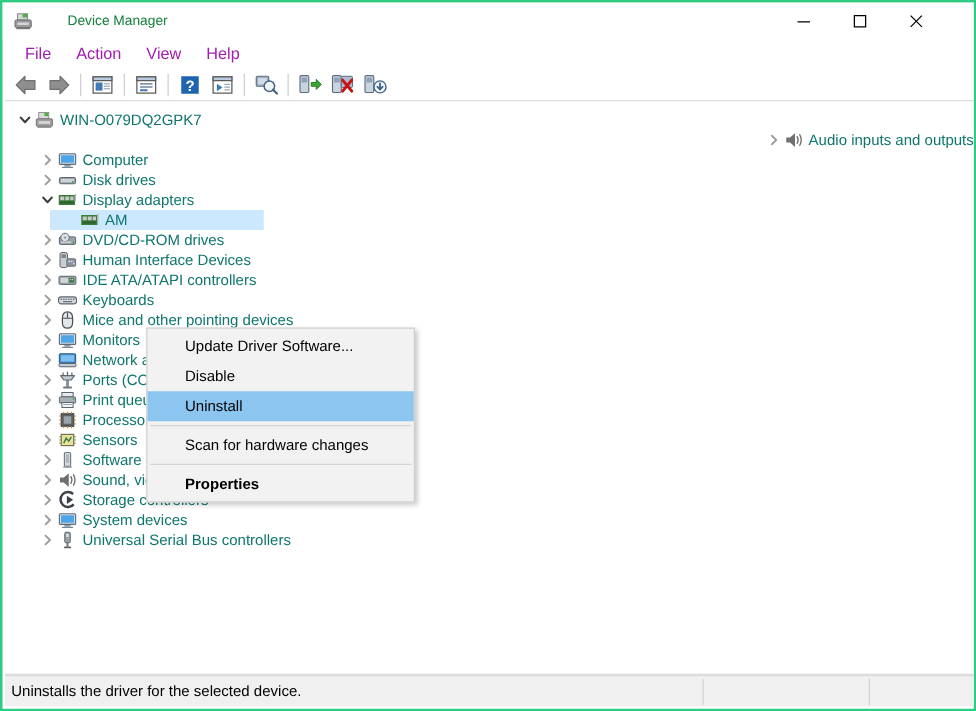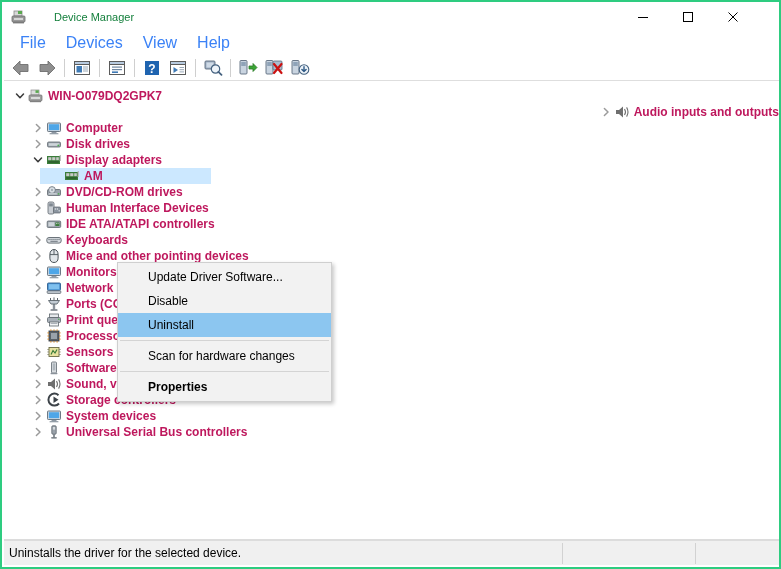--- a/index.html
+++ b/index.html
@@ -70,22 +70,22 @@
     left: 2px; top: 29px;
     width: 775px;
     height: 24px;
     background: #ffffff;
     display: flex;
     align-items: center;
     padding-left: 6px;
     box-sizing: border-box;
   }
   .menubar-item {
-    font-size: 16px;
-    color: #3b82f6;
+    font-size: 13px;
+    color: #a21caf;
     padding: 3px 10px;
     line-height: 14px;
     white-space: nowrap;
     cursor: default;
   }
 
   
   #toolbar {
     position: absolute;
     left: 2px; top: 53px;
@@ -145,23 +145,22 @@
   .row .ticon {
     width: 16px; height: 16px;
     flex: none;
     display: flex;
     align-items: center;
     justify-content: center;
     margin-right: 4px;
   }
   .row .tlabel {
     font-size: 12px;
-    color: #be185d;
+    color: #0f766e;
     line-height: 16px;
-    font-weight: bold;
   }
   .row.selected .selbox {
     position: absolute;
     left: 0;
     top: 0;
     height: 16px;
     background: #cce8ff;
     z-index: 0;
   }
   .row .rowinner {
@@ -271,21 +270,21 @@
     <div class="winbtn" id="btn-close">
       <svg width="12" height="12" viewBox="0 0 12 12">
         <line x1="1.5" y1="1.5" x2="10.5" y2="10.5" stroke="#000" stroke-width="1"></line>
         <line x1="10.5" y1="1.5" x2="1.5" y2="10.5" stroke="#000" stroke-width="1"></line>
       </svg>
     </div>
   </div>
 
   <div id="menubar">
     <div class="menubar-item">File</div>
-    <div class="menubar-item">Devices</div>
+    <div class="menubar-item">Action</div>
     <div class="menubar-item">View</div>
     <div class="menubar-item">Help</div>
   </div>
 
   <div id="toolbar">
 
     <div class="tb-btn">
       <svg width="20" height="18" viewBox="0 0 20 18">
         <path d="M9 2 L2 9 L9 16 L9 12.5 L17 12.5 L17 5.5 L9 5.5 Z" fill="#8f8f8f" stroke="#6f6f6f" stroke-width="0.9" stroke-linejoin="round"></path>
       </svg>

